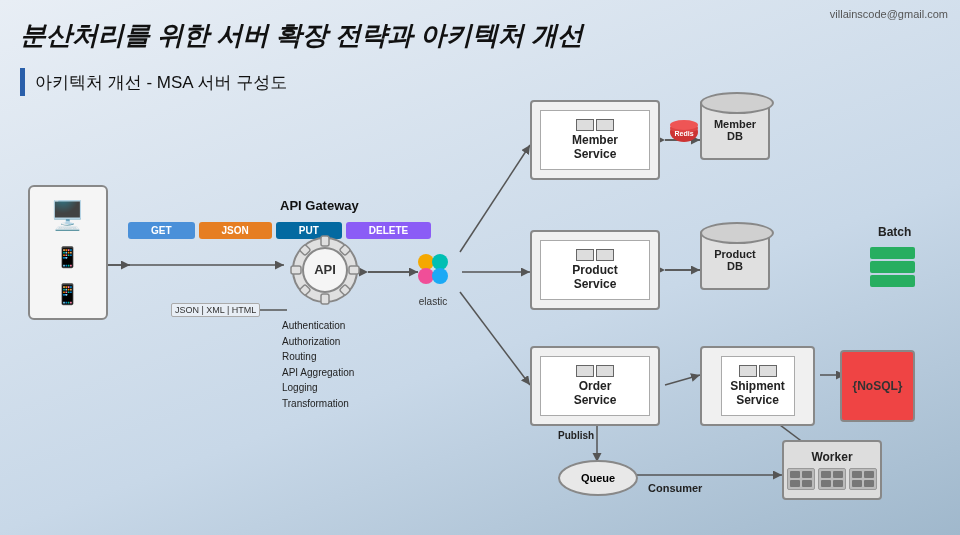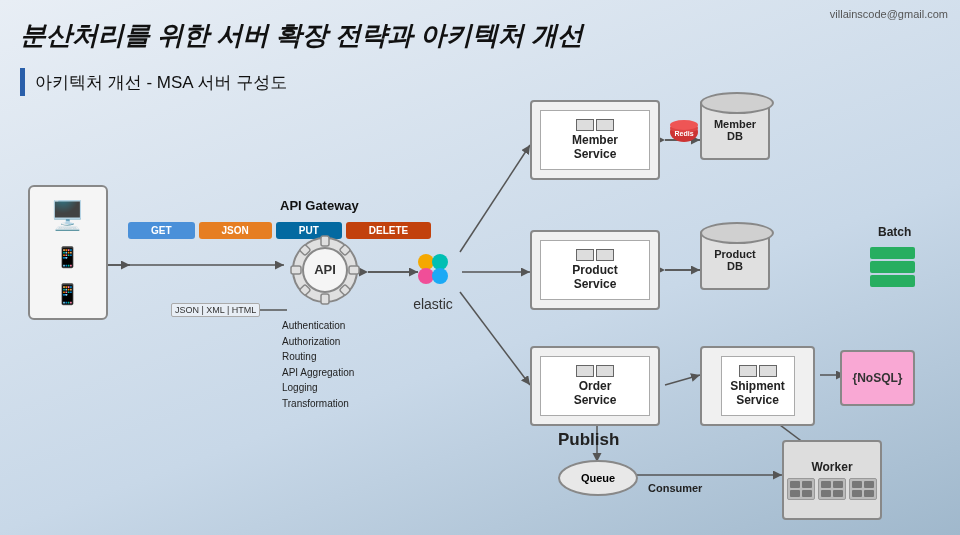--- a/index.html
+++ b/index.html
@@ -86,21 +86,21 @@
     .method-badge {
       padding: 3px 23px;
       border-radius: 3px;
       color: white;
       font-size: 10px;
       font-weight: bold;
     }
     .method-get { background: #4a90d9; }
     .method-post { background: #e67e22; }
     .method-put { background: #0369a1; }
-    .method-delete { background: #c2410c; }
+    .method-delete { background: #8b5cf6; }
 
     
     .api-gateway-label {
       position: absolute;
       top: 198px;
       left: 280px;
       font-size: 13px;
       font-weight: bold;
       color: #111;
       text-align: center;
@@ -126,21 +126,21 @@
     
     .elastic-node {
       position: absolute;
       top: 244px;
       left: 408px;
       display: flex;
       flex-direction: column;
       align-items: center;
     }
     .elastic-label {
-      font-size: 14px;
+      font-size: 10px;
       color: #333;
       margin-top: 2px;
     }
 
     
     .service-box {
       position: absolute;
       width: 130px;
       height: 80px;
       border: 2px solid #888;
@@ -214,22 +214,22 @@
       font-size: 11px;
       font-weight: bold;
       color: #222;
       text-align: center;
     }
 
     
     .nosql-box {
       position: absolute;
       width: 75px;
-      height: 56px;
-      background: #f9a8d4;
+      height: 72px;
+      background: #ef4444;
       border: 2px solid #888;
       border-radius: 4px;
       display: flex;
       align-items: center;
       justify-content: center;
       font-size: 12px;
       font-weight: bold;
       color: #333;
     }
 
@@ -507,25 +507,25 @@
 <div class="nosql-box" style="top:350px;left:840px;">
   <span>{NoSQL}</span>
 </div>
 
 <div class="queue-shape" style="position:absolute;top:460px;left:558px;">
   <div class="queue-ellipse">
     <span>Queue</span>
   </div>
 </div>
 
-<div style="position:absolute;top:430px;left:558px;font-size:17px;font-weight:bold;color:#222;">Publish</div>
+<div style="position:absolute;top:430px;left:558px;font-size:10px;font-weight:bold;color:#222;">Publish</div>
 
 <div style="position:absolute;top:482px;left:648px;font-size:11px;font-weight:bold;color:#222;">Consumer</div>
 
-<div class="worker-box" style="position:absolute;top:440px;left:782px;width:100px;height:80px;">
+<div class="worker-box" style="position:absolute;top:440px;left:782px;width:100px;height:60px;">
   <div class="worker-label">Worker</div>
   <div class="worker-grid">
     <div class="worker-cell">
       <div class="worker-cell-dot"></div>
       <div class="worker-cell-dot"></div>
       <div class="worker-cell-dot"></div>
       <div class="worker-cell-dot"></div>
     </div>
     <div class="worker-cell">
       <div class="worker-cell-dot"></div>

